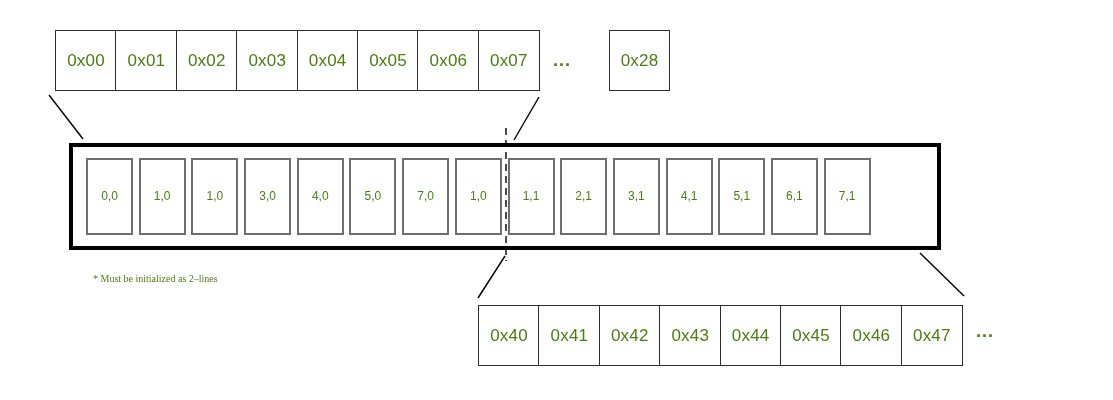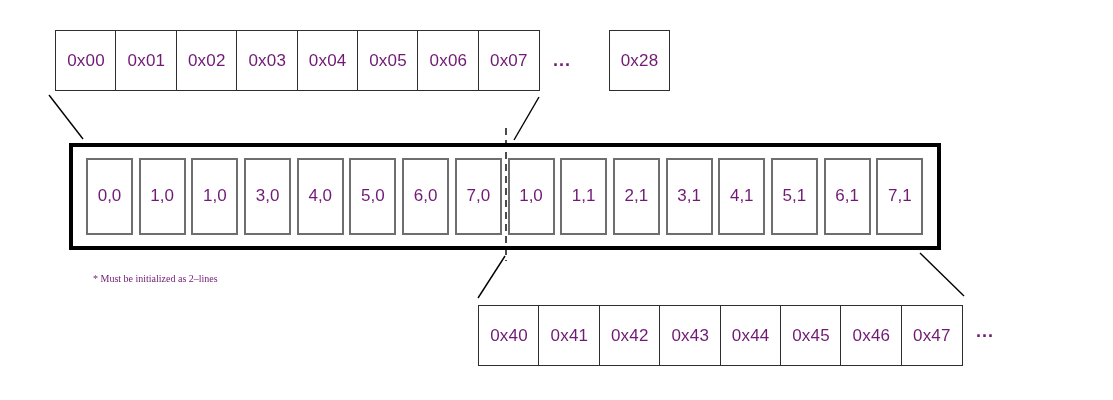--- a/index.html
+++ b/index.html
@@ -2,21 +2,21 @@
 <html><head>
 <meta charset="utf-8">
 <style>
   html, body { margin: 0; padding: 0; background: #ffffff; }
   #stage {
     position: relative;
     width: 984px;
     height: 400px;
     background: #ffffff;
     font-family: "Liberation Sans", "DejaVu Sans", sans-serif;
-    color: #701a75;
+    color: #4d7c0f;
     overflow: hidden;
     padding-left: 44px;
   }
 
   
   .mem-row { position: absolute; display: flex; }
   .mem-cell {
     box-sizing: border-box;
     width: 62px;
     height: 61px;
@@ -66,21 +66,21 @@
   }
   .line-cell {
     box-sizing: border-box;
     width: 47px;
     height: 77px;
     border: 2px solid #6e6e6e;
     background: #ffffff;
     display: flex;
     align-items: center;
     justify-content: center;
-    font-size: 17px;
+    font-size: 12px;
     flex: 0 0 auto;
   }
 
   .footnote {
     position: absolute;
     left: 93px;
     top: 273px;
     font-size: 10px;
     white-space: nowrap;
     font-family: Liberation Serif, serif;
@@ -112,21 +112,20 @@
   <div class="ellipsis ellipsis-top">...</div>
   <div class="mem-cell tail-box tail-top">0x28</div>
 
   <div class="cache-container">
     <div class="line-cell">0,0</div>
     <div class="line-cell">1,0</div>
     <div class="line-cell">1,0</div>
     <div class="line-cell">3,0</div>
     <div class="line-cell">4,0</div>
     <div class="line-cell">5,0</div>
-    <div class="line-cell">6,0</div>
     <div class="line-cell">7,0</div>
     <div class="line-cell">1,0</div>
     <div class="line-cell">1,1</div>
     <div class="line-cell">2,1</div>
     <div class="line-cell">3,1</div>
     <div class="line-cell">4,1</div>
     <div class="line-cell">5,1</div>
     <div class="line-cell">6,1</div>
     <div class="line-cell">7,1</div>
   </div>

